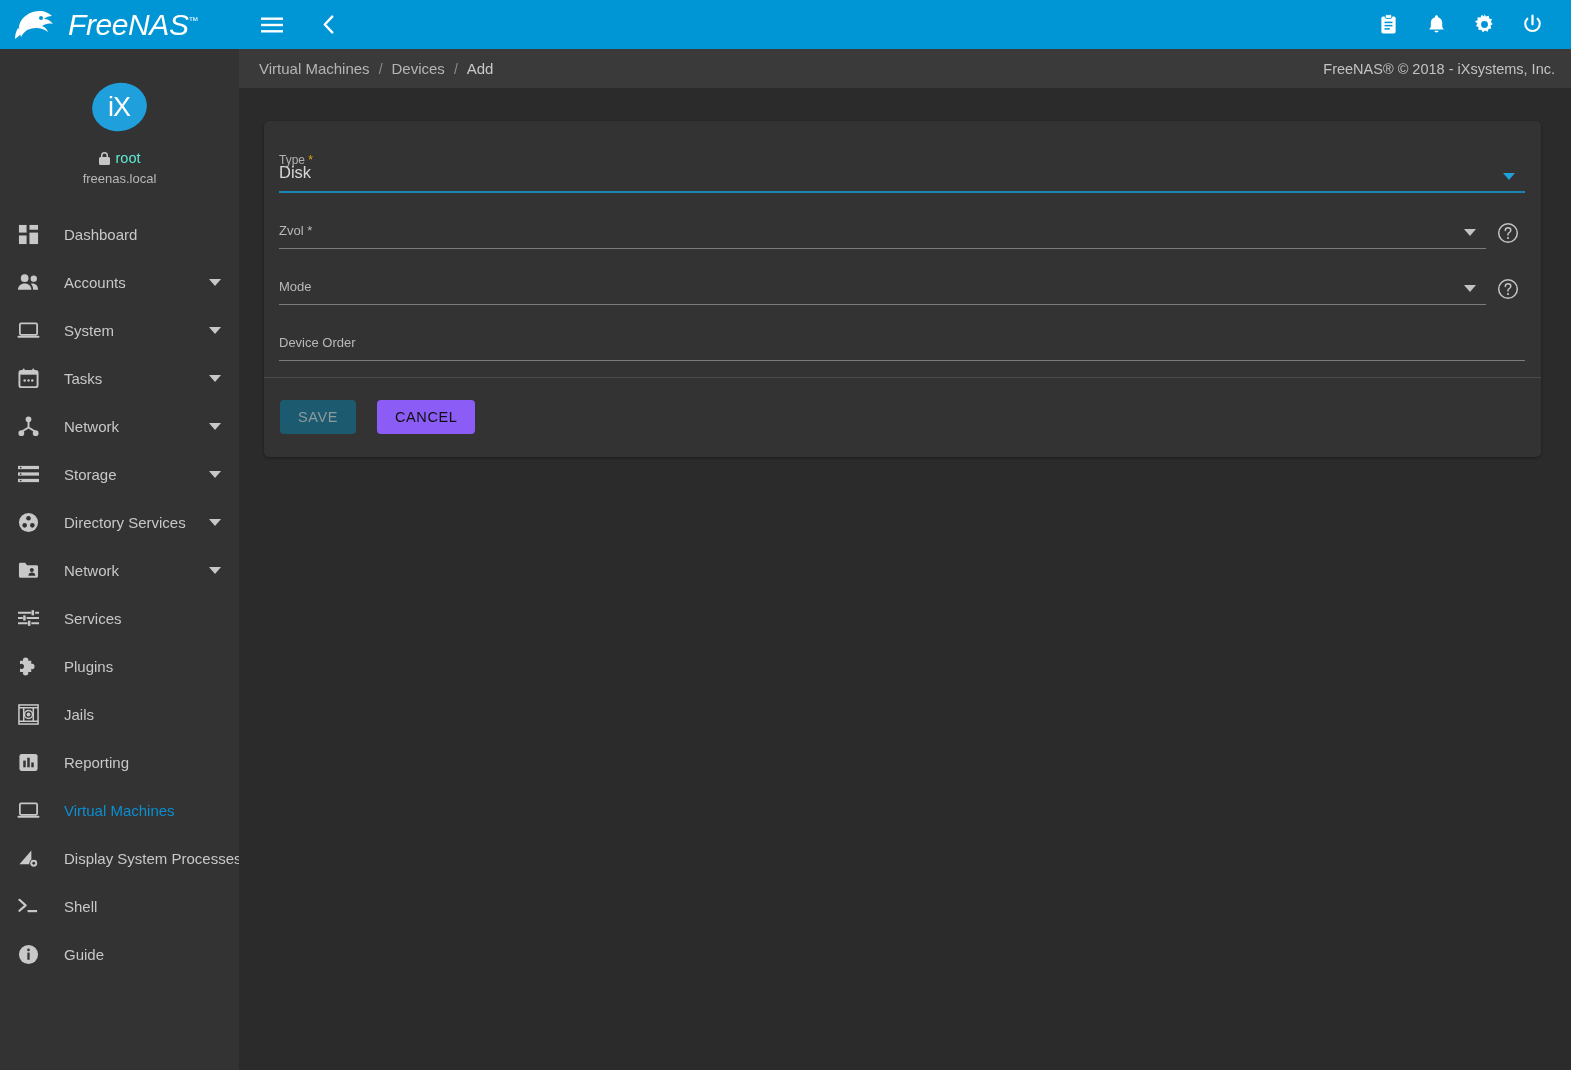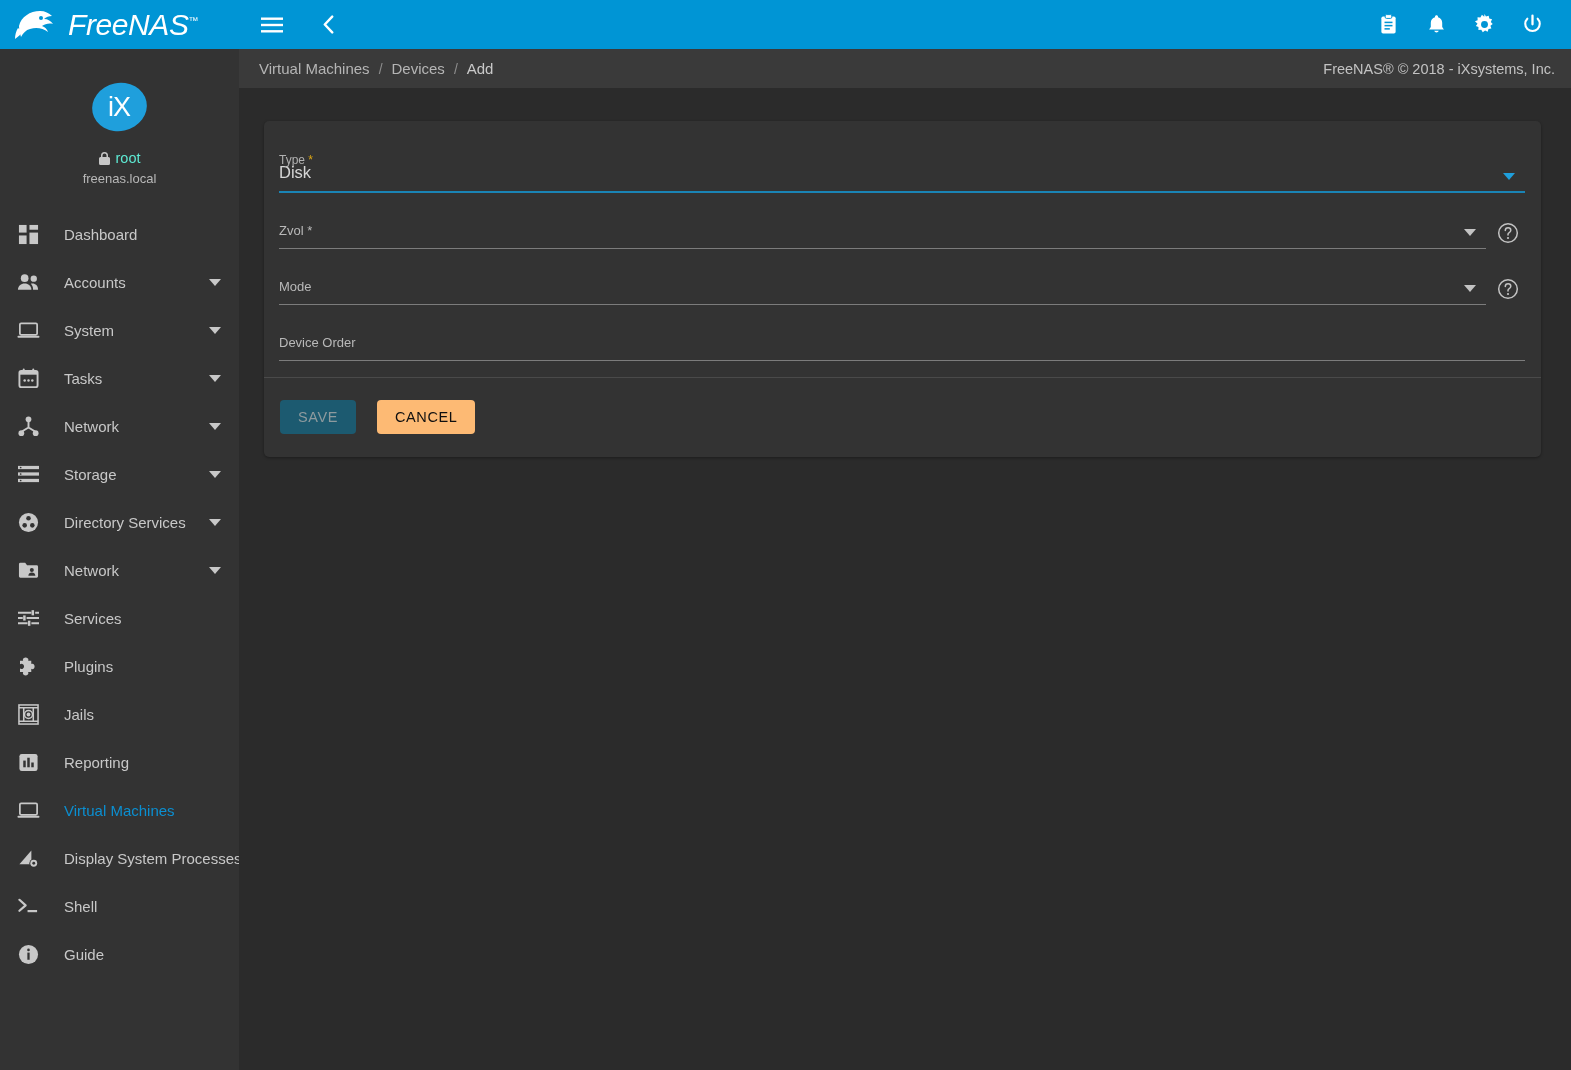--- a/index.html
+++ b/index.html
@@ -137,21 +137,21 @@
   .divider { height: 1px; background: #4a4a4a; margin: 2px 0 0 0; }
 
   .actions { display: flex; gap: 21px; padding: 22px 0 23px 16px; }
   .btn {
     border: none; border-radius: 4px; cursor: pointer;
     font-size: 14.5px; font-family: "Liberation Sans", sans-serif;
     letter-spacing: 0.6px; padding: 0 18px; height: 34px;
     display: flex; align-items: center; justify-content: center;
   }
   .btn-save { background: #1c5a70; color: #8d9a9e; }
-  .btn-cancel { background: #fdba74; color: #101010; }
+  .btn-cancel { background: #8b5cf6; color: #101010; }
 </style>
 </head>
 <body>
 
 <div class="app">
 
   <aside class="sidebar">
 
     <div class="brand">
       <span class="brand-logo">

